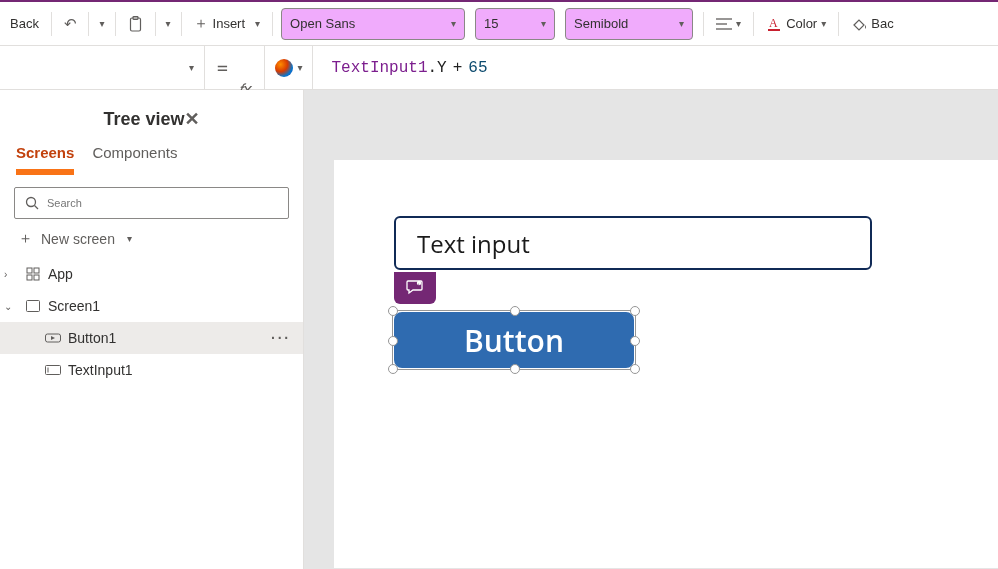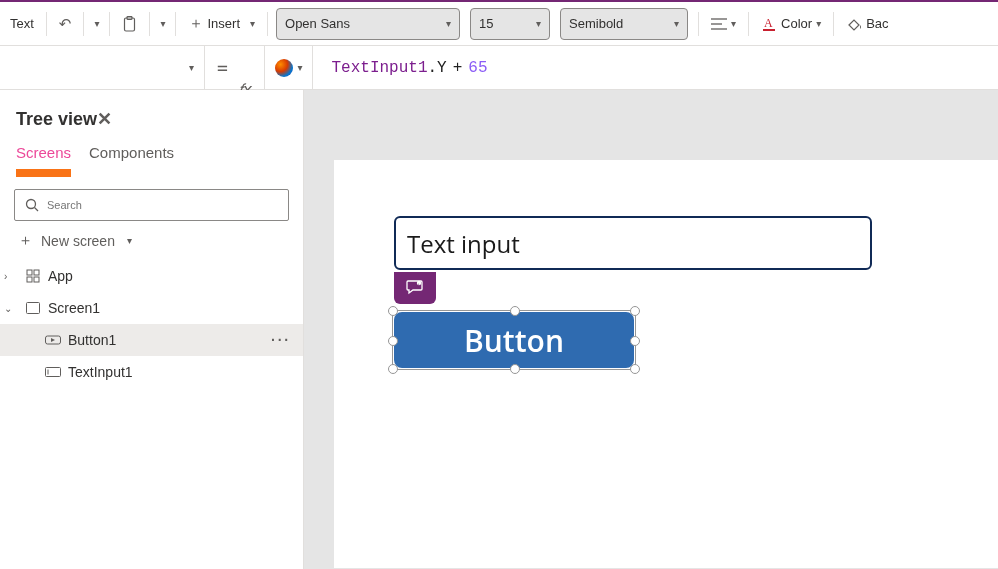--- a/index.html
+++ b/index.html
@@ -41,21 +41,21 @@
   .icon { font-size: 15px; color: #605e5c; display:inline-flex; align-items:center; justify-content:center;}
   .dd {
     display: flex;
     align-items: center;
     justify-content: space-between;
     height: 32px;
     border: 1px solid #8a8886;
     border-radius: 4px;
     padding: 0 8px;
     cursor: pointer;
-    background: #e5e5e5;
+    background: #f0abfc;
   }
   .dd-font { width: 184px; }
   .dd-size { width: 80px; }
   .dd-weight { width: 128px; }
 
   
   .formulabar {
     height: 44px;
     display: flex;
     align-items: center;
@@ -97,40 +97,40 @@
     height:44px;
     display:flex;
     align-items:center;
     padding-left:18px;
     font-family: Consolas, "Courier New", monospace;
     font-size: 16px;
   }
   .tok-ctrl { color:#7c1e8e; }
   .tok-prop { color:#222; }
   .tok-op   { color:#222; padding:0 6px;}
-  .tok-num  { color:#8b5cf6; }
+  .tok-num  { color:#0c4a6e; }
 
   
   .main { display:flex; height: calc(569px - 2px - 44px - 44px); }
   .tree {
     width: 305px;
     border-right: 1px solid #e1dfdd;
     background:#fff;
     display:flex; flex-direction:column;
     padding-top:10px;
   }
   .tree-header {
-    display:flex; align-items:center; justify-content:flex-start;
+    display:flex; align-items:center; justify-content:center;
     padding: 8px 16px 4px 16px;
     font-size: 18px; font-weight:600;
   }
   .closex { font-size:18px; color:#605e5c; cursor:pointer; }
   .tabs { display:flex; gap:18px; padding: 10px 16px 0 16px; font-size:15px; }
   .tab { padding-bottom:8px; cursor:pointer; color:#605e5c; }
-  .tab.active { color:#ec4899; border-bottom:8px solid #f97316; font-weight:400; }
+  .tab.active { color:#c2410c; border-bottom:6px solid #f97316; font-weight:700; }
   .tree-body { padding:12px 14px 0 14px; }
   .searchbox {
     display:flex; align-items:center; gap:8px;
     border:1px solid #8a8886; height:32px; border-radius:2px;
     padding:0 10px; color:#605e5c;
   }
   .searchbox input { border:none; outline:none; flex:1; font-size:11px; }
   .newscreen {
     display:flex; align-items:center; gap:8px;
     padding:10px 4px; color:#605e5c; cursor:pointer; font-size:14px;
@@ -153,21 +153,21 @@
     position:relative;
   }
   .ctl-textinput {
     position:absolute;
     left:60px; top:56px;
     width:478px; height:54px;
     border:2px solid #102a56;
     border-radius:6px;
     background:#fff;
     display:flex; align-items:center;
-    padding-left:11px;
+    padding-left:21px;
     font-size:24px; font-family:"Open Sans","Segoe UI",Arial,sans-serif;
     color:#1a1a1a;
   }
   .comment-tag {
     position:absolute;
     left:60px; top:112px;
     width:42px; height:32px;
     background:#742774;
     border-radius:0 0 6px 6px;
     display:flex; align-items:center; justify-content:center;
@@ -193,21 +193,21 @@
   .handle {
     position:absolute; width:10px; height:10px;
     background:#fff; border:1px solid #969696; border-radius:50%;
   }
 </style>
 </head>
 <body>
 
 <div class="ribbon">
   <div class="rbtn">
-    <span>Text</span>
+    <span>Back</span>
   </div>
   <div class="divider"></div>
 
   <div class="rbtn">
     <span class="icon">↶</span>
   </div>
   <div class="divider"></div>
   <div class="rbtn" style="padding:0 6px">
     <span class="chev">▾</span>
   </div>

